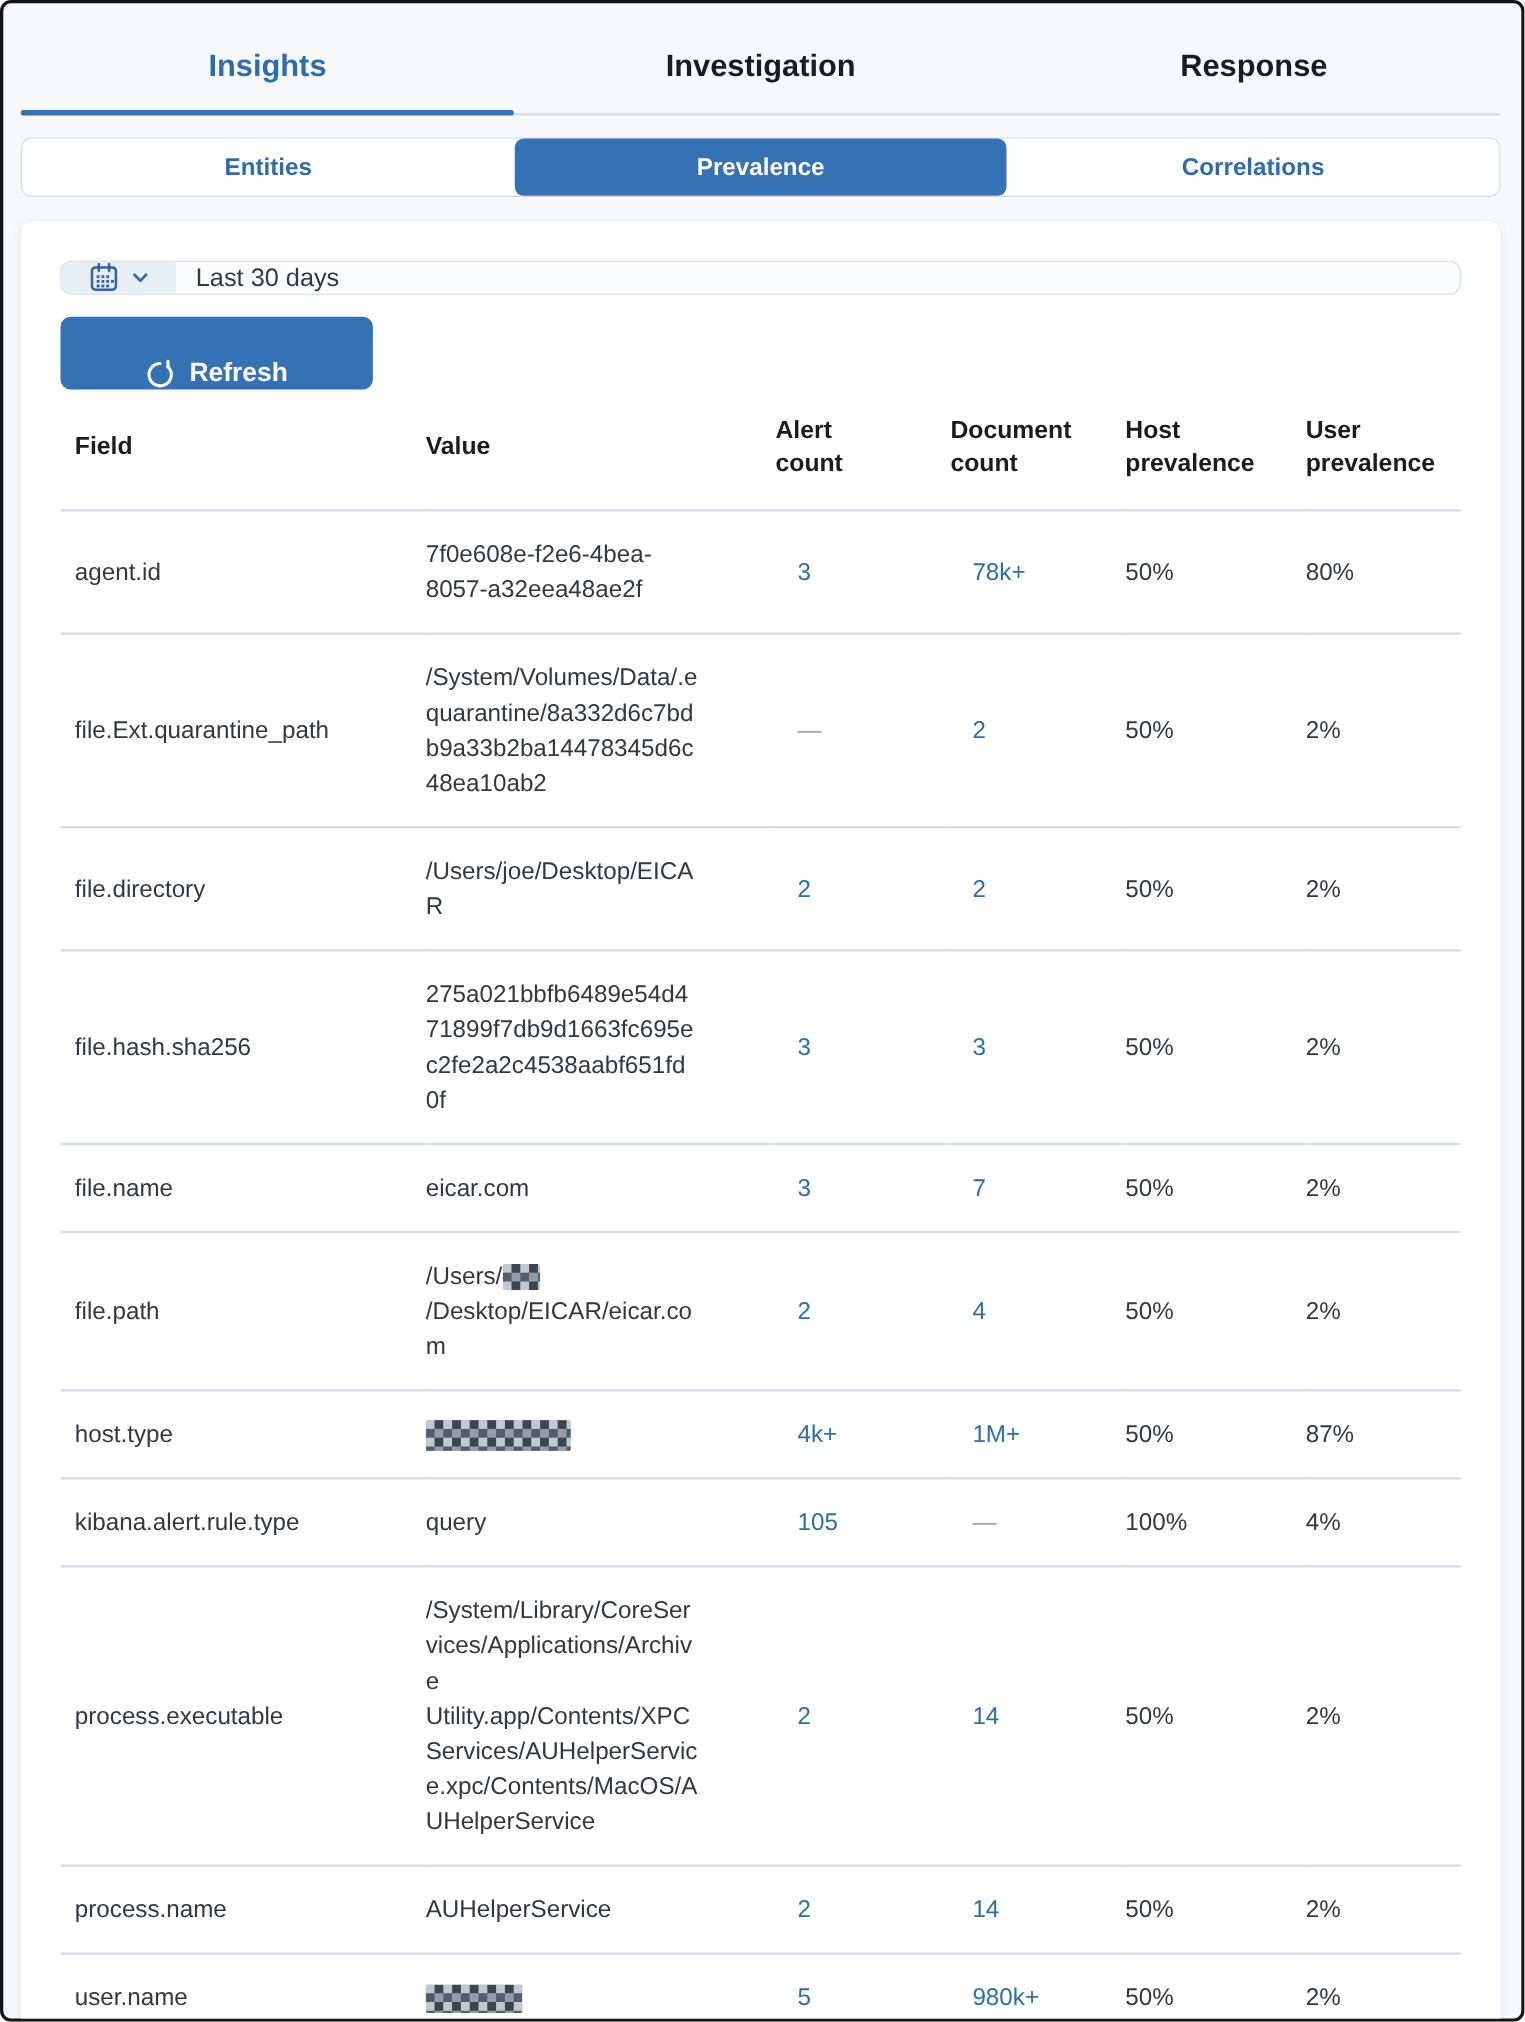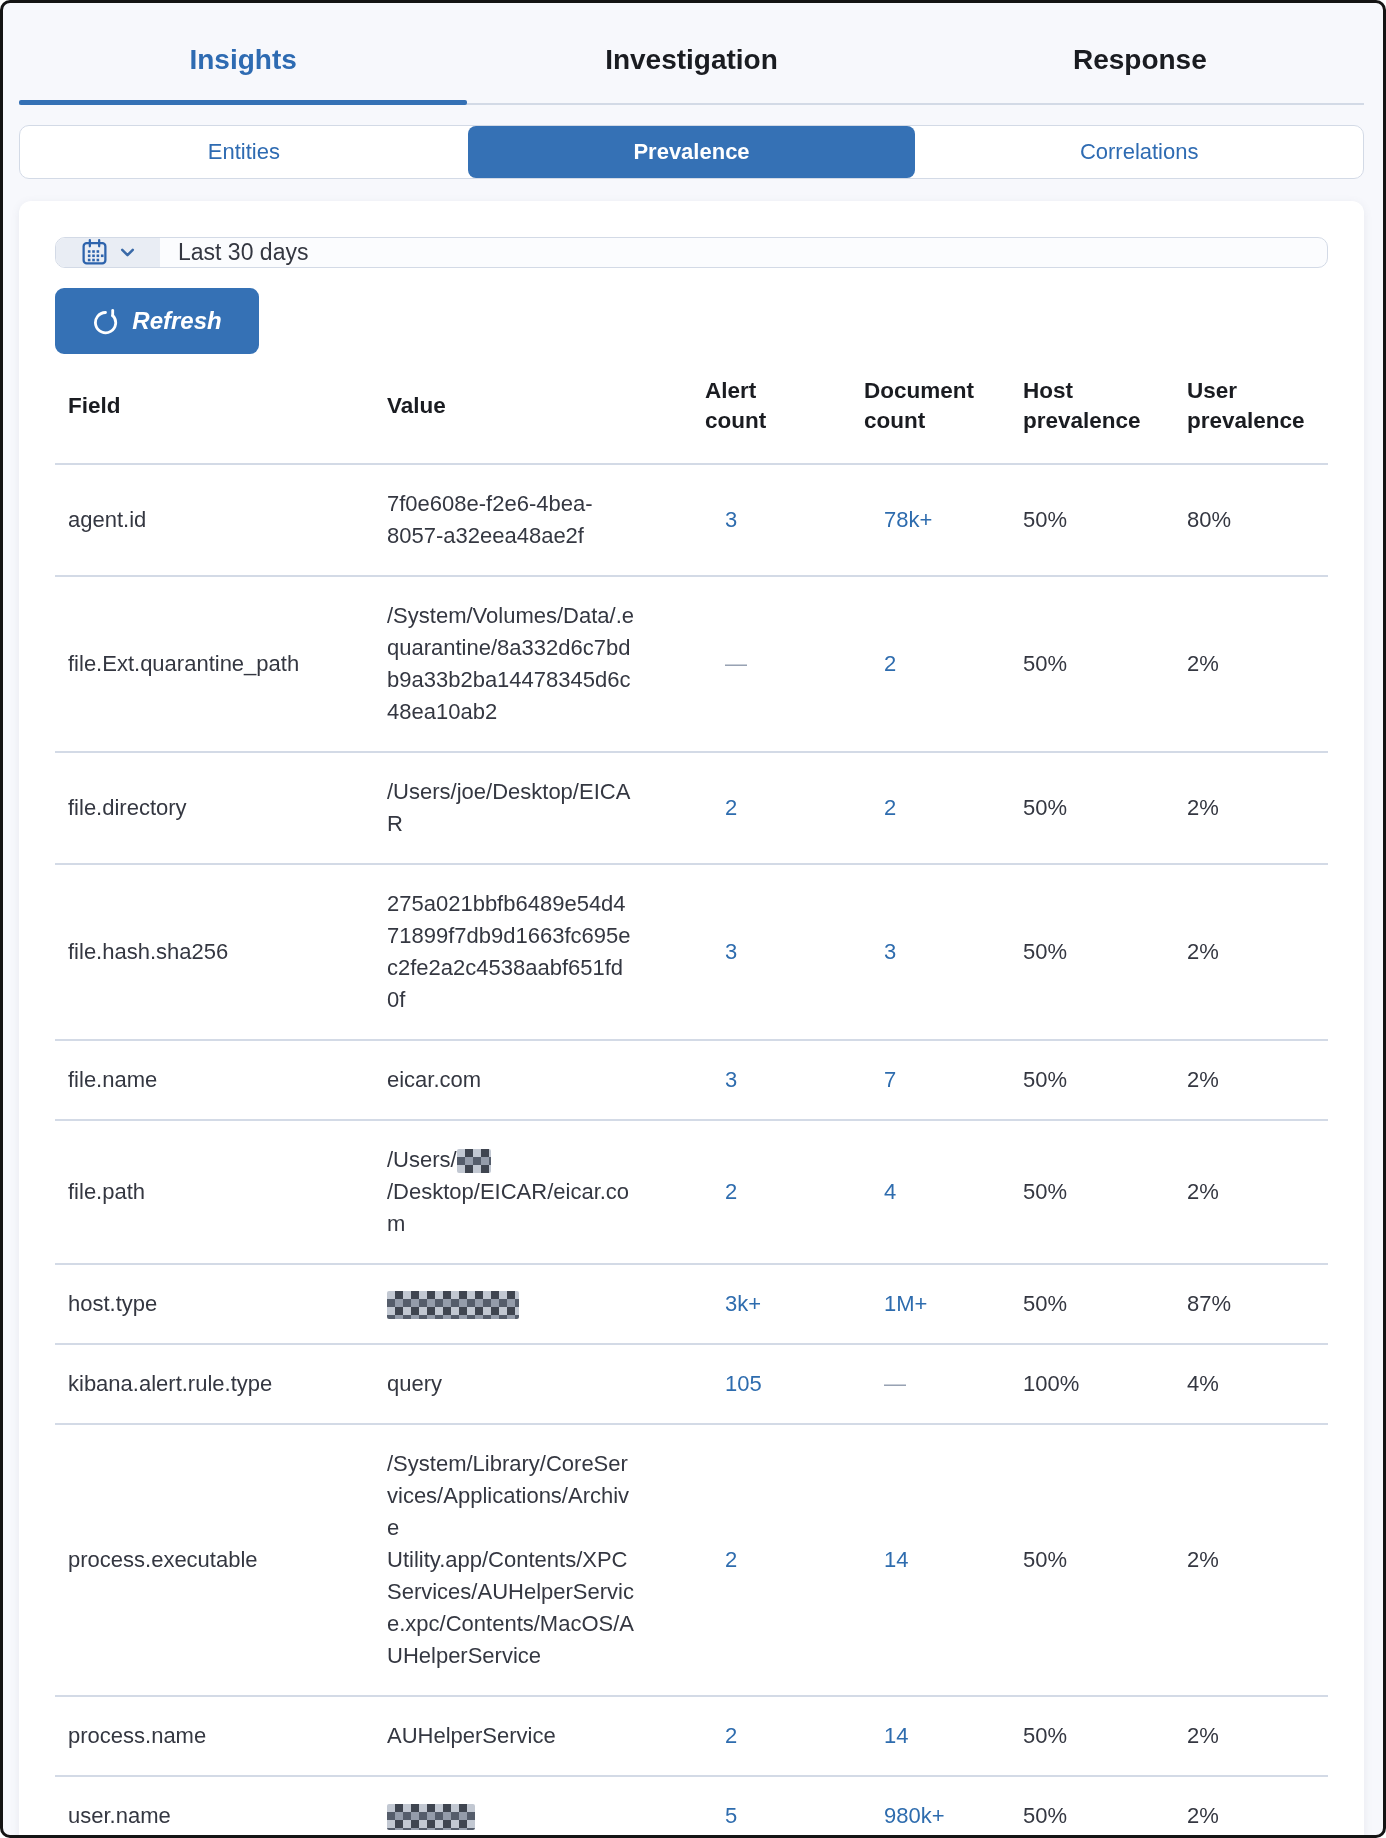--- a/index.html
+++ b/index.html
@@ -28,35 +28,35 @@
   .tab{flex:1;display:flex;align-items:center;justify-content:center;
     font-size:28px;font-weight:700;color:var(--heading);position:relative;cursor:pointer;}
   .tab.active{color:var(--accent);}
   .tab.active::after{content:"";position:absolute;left:0;right:0;bottom:-2px;height:5px;
     background:var(--button);border-radius:2px;}
 
   
   .subtabs{display:flex;margin-top:20px;height:54px;background:#fff;
     border:1.5px solid var(--divider);border-radius:10px;}
   .subtab{flex:1;display:flex;align-items:center;justify-content:center;
-    font-size:22px;font-weight:400;color:var(--accent);cursor:pointer;}
+    font-size:22px;font-weight:700;color:var(--accent);cursor:pointer;}
   .subtab.active{background:var(--button);color:#fff;border-radius:8px;font-weight:700;}
 
   
   .card{margin-top:22px;background:#fff;border-radius:12px;padding:36px 36px 26px 36px;
     box-shadow:0 2px 8px rgba(90,100,130,.10);}
 
   .toolbar{display:flex;gap:20px;flex-direction:column;}
   .datepicker{flex:1;display:flex;align-items:stretch;height:66px;background:#fbfcfe;
     border:1.5px solid var(--divider);border-radius:10px;overflow:hidden;cursor:pointer;}
   .dp-left{width:104px;background:#e9edf4;display:flex;align-items:center;justify-content:center;gap:9px;flex:none;}
   .dp-value{display:flex;align-items:center;padding-left:18px;font-size:23px;color:var(--text);}
-  .refresh{width:204px;height:66px;background:var(--button);border:none;border-radius:9px;
-    color:#fff;font-size:24px;font-weight:700;display:flex;align-items:center;justify-content:center;
-    gap:13px;font-family:inherit;cursor:pointer;font-style:italic;}
+  .refresh{width:284px;height:66px;background:var(--button);border:none;border-radius:9px;
+    color:#fff;font-size:24px;font-weight:700;display:flex;align-items:flex-end;justify-content:center;
+    gap:13px;font-family:inherit;cursor:pointer;}
 
   
   table{width:100%;border-collapse:collapse;margin-top:16px;}
   col.c0{width:332px;}col.c1{width:318px;}col.c2{width:159px;}col.c3{width:159px;}col.c4{width:164px;}
   thead th{font-size:22.5px;font-weight:700;color:var(--heading);text-align:left;
     vertical-align:middle;white-space:pre-line;line-height:1.35;padding:6px 0 26px 0;}
   thead th.first{padding-left:13px;}
   tbody td{border-top:2px solid var(--divider);padding:23px 0;font-size:22px;
     color:var(--text);vertical-align:middle;}
   tbody tr:last-child td{border-bottom:2px solid var(--divider);}
@@ -213,21 +213,21 @@
             <td class="c-count"><span class="link">2</span></td>
             <td class="c-count"><span class="link">4</span></td>
             <td class="c-prev">50%</td>
             <td class="c-prev">2%</td>
           </tr>
           <tr>
             <td class="c-field">host.type</td>
             <td class="c-value">
               <div class="vwrap"><span class="redact" style="width: 132px; height: 28px;"></span></div>
             </td>
-            <td class="c-count"><span class="link">3k+</span></td>
+            <td class="c-count"><span class="link">4k+</span></td>
             <td class="c-count"><span class="link">1M+</span></td>
             <td class="c-prev">50%</td>
             <td class="c-prev">87%</td>
           </tr>
           <tr>
             <td class="c-field">kibana.alert.rule.type</td>
             <td class="c-value">
               <div class="vwrap">query</div>
             </td>
             <td class="c-count"><span class="link">105</span></td>

